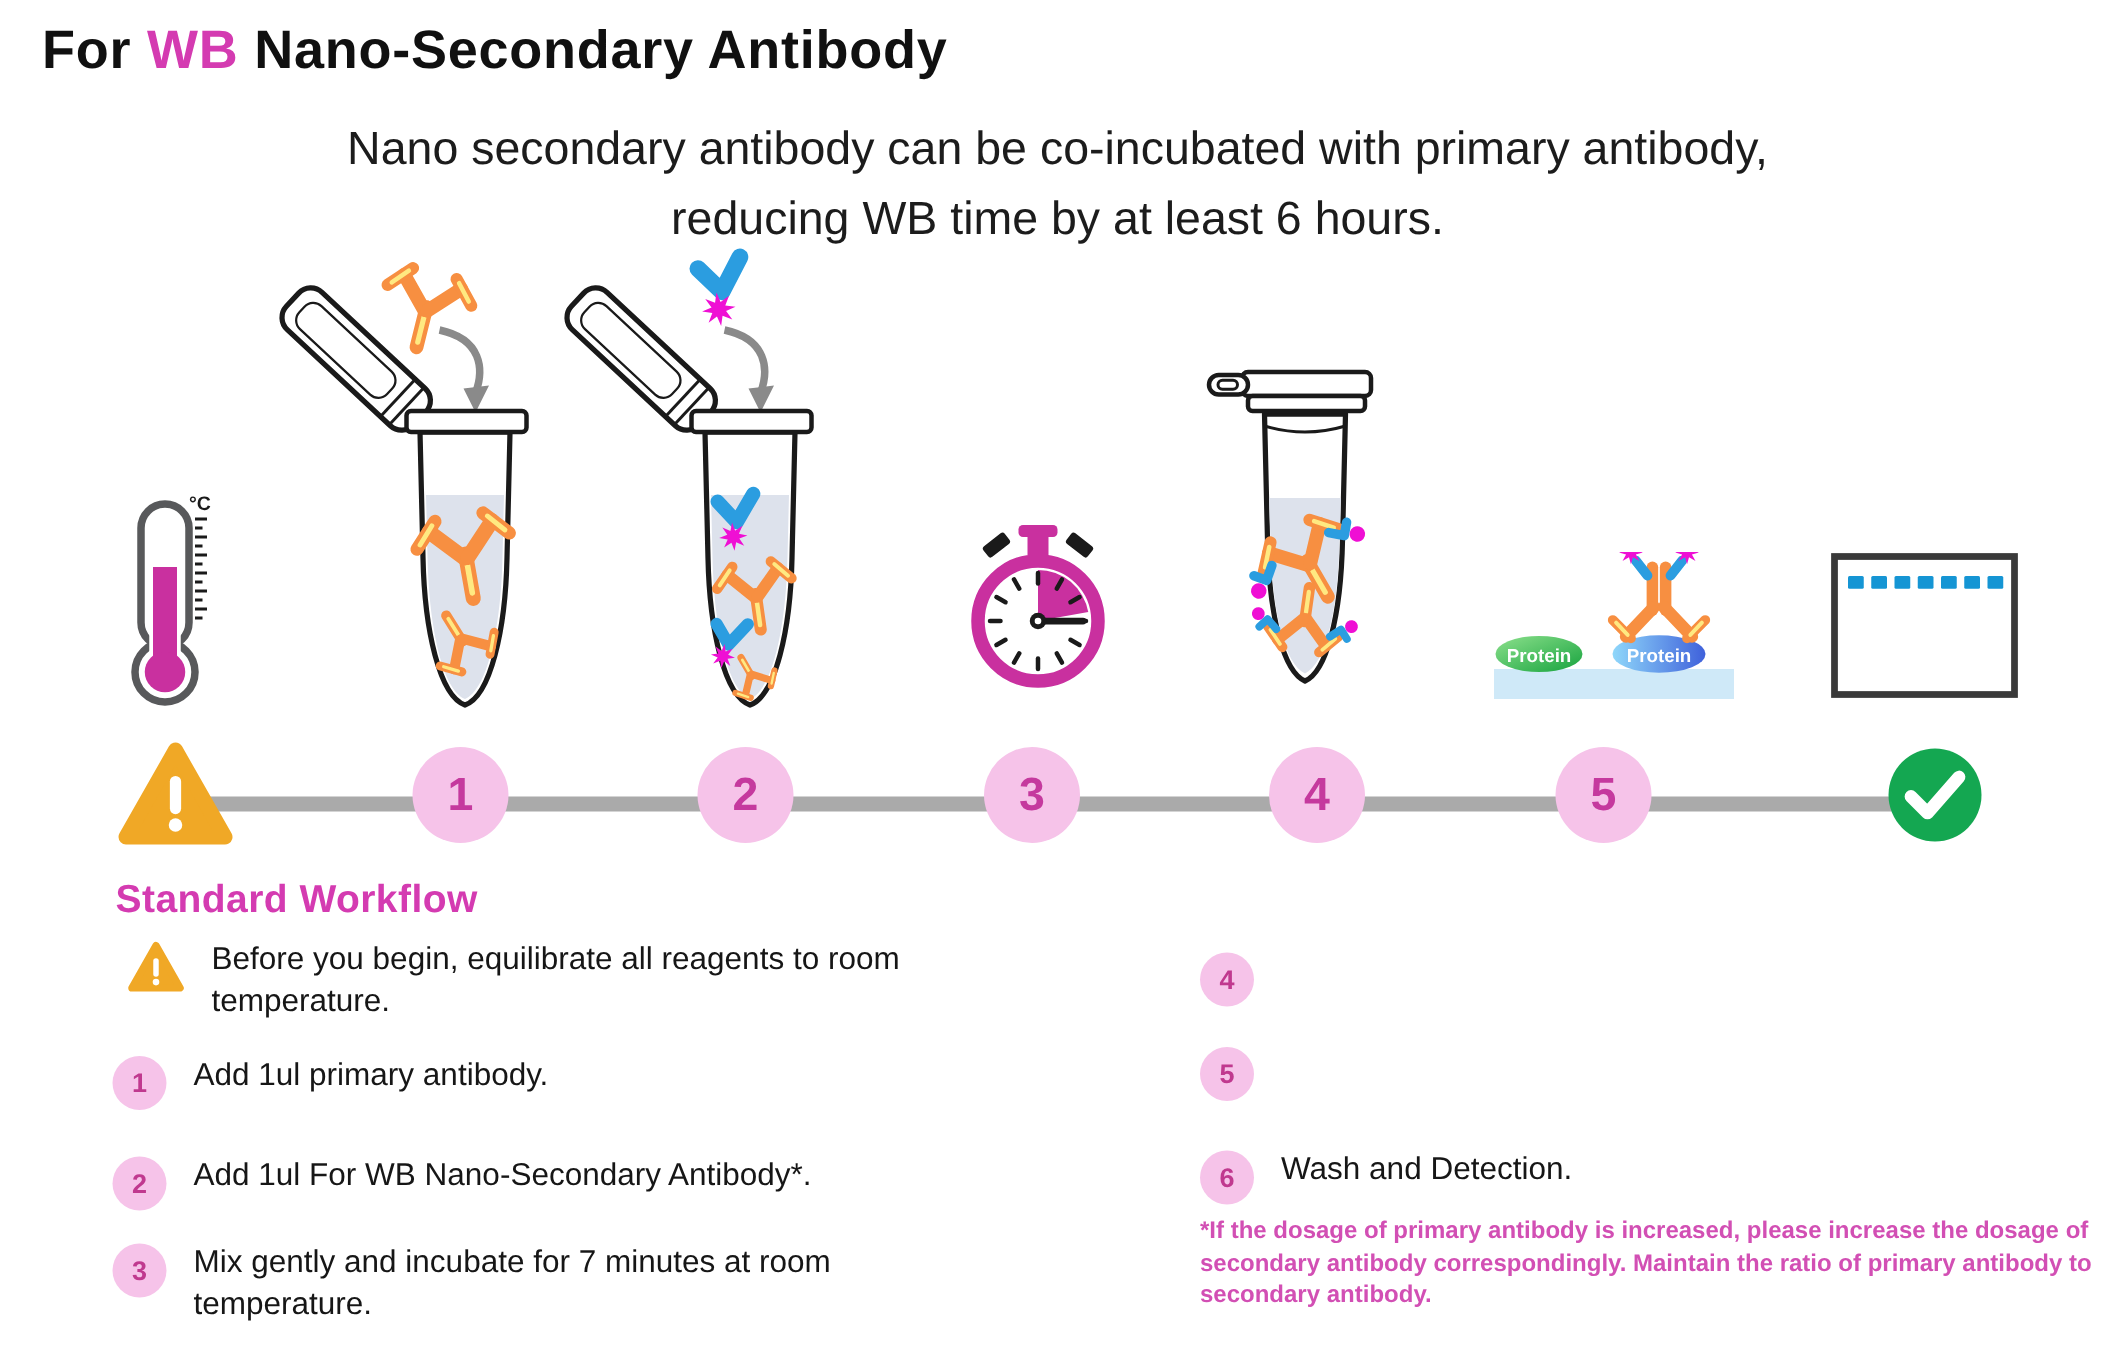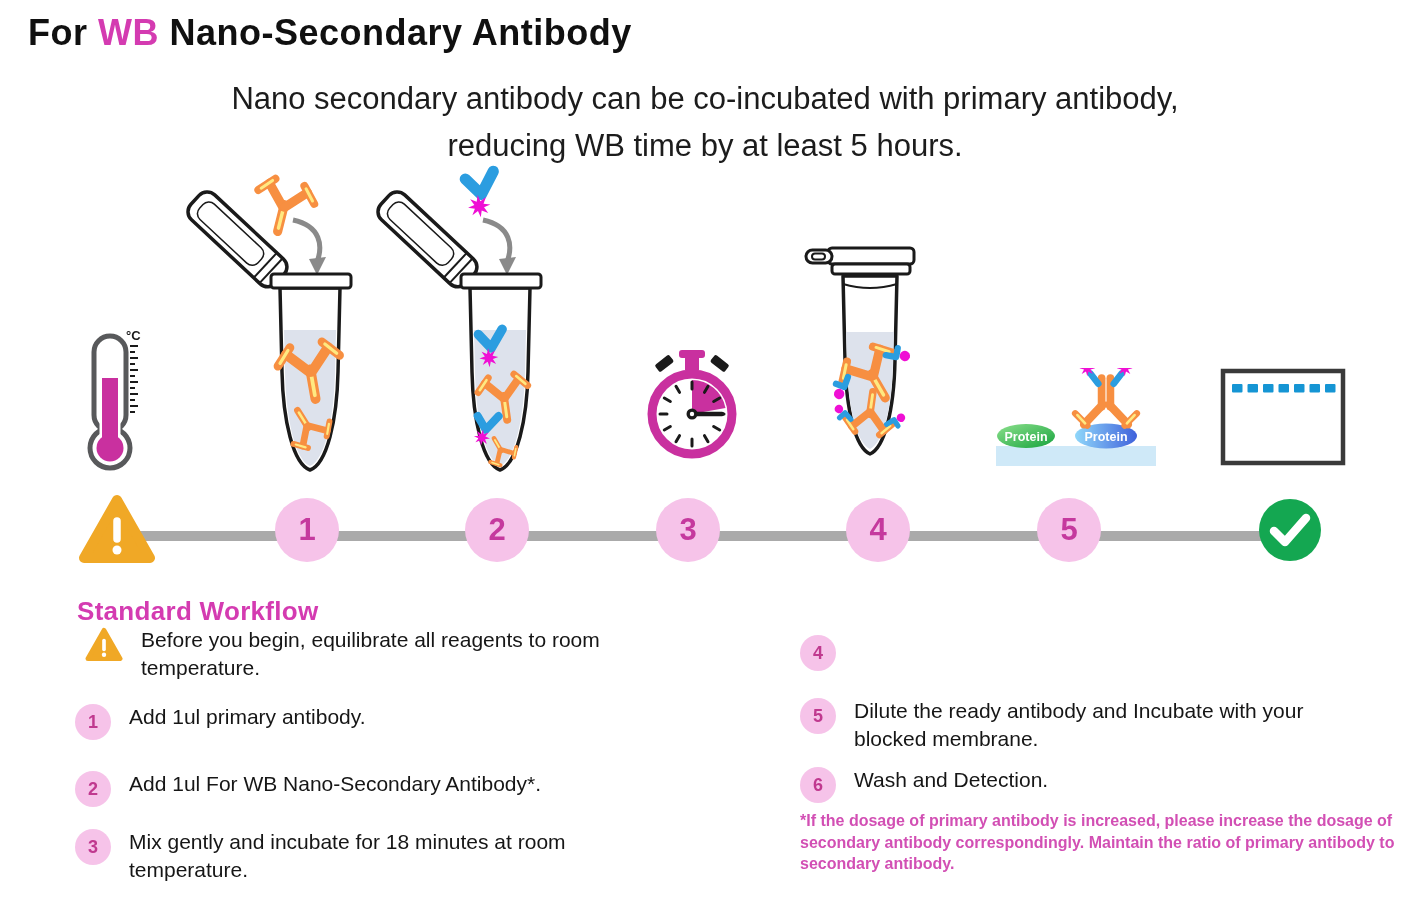--- a/index.html
+++ b/index.html
@@ -13,21 +13,21 @@
             font-size:31px;font-weight:500;color:#1c1c1c;line-height:1.5;}
   
   .abs{position:absolute;}
   
   .tl-bar{position:absolute;left:130px;top:531px;width:1168px;height:10px;
           background:#aaaaaa;border-radius:6px;}
   .tl-circle{position:absolute;top:498px;width:64px;height:64px;border-radius:50%;
              background:#f6c3e9;color:#c5399e;font-size:31px;font-weight:800;
              display:flex;align-items:center;justify-content:center;}
   
-  .wf-heading{position:absolute;left:77px;top:596px;font-size:26px;font-weight:800;
+  .wf-heading{position:absolute;left:77px;top:584px;font-size:26px;font-weight:800;
               color:#d43bb1;letter-spacing:.3px;}
   .row{position:absolute;display:flex;align-items:flex-start;gap:18px;}
   .mini-circle{flex:none;width:36px;height:36px;border-radius:50%;background:#f6c3e9;
                color:#c0398f;font-weight:800;font-size:18px;display:flex;
                align-items:center;justify-content:center;margin-top:1px;}
   .mini-warn{flex:none;width:38px;height:36px;margin-top:1px;}
   .step-text{font-size:21px;font-weight:500;color:#161616;line-height:1.34;}
   .w480{width:480px;} .w500{width:500px;} .w465{width:465px;}
   .footnote{position:absolute;left:800px;top:810px;width:600px;font-size:16px;
             font-weight:600;color:#d24fb4;line-height:1.35;}
@@ -96,21 +96,21 @@
         <stop offset="1" stop-color="#3f61db"></stop>
     </linearGradient>
   </defs>
 </svg>
 
 <div class="canvas">
 
   <div class="title"><span>For </span><span class="hl">WB</span><span> Nano-Secondary Antibody</span></div>
   <div class="subtitle">
     <div>Nano secondary antibody can be co-incubated with primary antibody,</div>
-    <div>reducing WB time by at least 5 hours.</div>
+    <div>reducing WB time by at least 6 hours.</div>
   </div>
 
   <svg class="abs" style="left:84px;top:326px" width="72" height="148" viewBox="0 0 72 148">
     <rect x="10" y="10" width="32" height="95" rx="16" fill="#ffffff" stroke="#58595b" stroke-width="5"></rect>
     <circle cx="26" cy="122" r="20" fill="#ffffff" stroke="#58595b" stroke-width="5"></circle>
     <rect x="15.5" y="88" width="21" height="26" fill="#ffffff"></rect>
     <rect x="18" y="52" width="16" height="48" fill="#c9309f"></rect>
     <rect x="18" y="95" width="16" height="20" fill="#c9309f"></rect>
     <circle cx="26" cy="122" r="13.5" fill="#c9309f"></circle>
     <path d="M46,20 h8 M46,26 h5 M46,32 h8 M46,38 h5 M46,44 h8 M46,50 h5 M46,56 h8 M46,62 h5 M46,68 h8 M46,74 h5 M46,80 h8 M46,86 h5" stroke="#1a1a1a" stroke-width="2" fill="none"></path>
@@ -253,30 +253,29 @@
     <div class="step-text w500">Add 1ul primary antibody.</div>
   </div>
 
   <div class="row" style="left:75px;top:770px">
     <div class="mini-circle">2</div>
     <div class="step-text w500">Add 1ul For WB Nano-Secondary Antibody*.</div>
   </div>
 
   <div class="row" style="left:75px;top:828px">
     <div class="mini-circle">3</div>
-    <div class="step-text w500">Mix gently and incubate for 18 minutes at room temperature.</div>
+    <div class="step-text w500">Mix gently and incubate for 7 minutes at room temperature.</div>
   </div>
 
   <div class="row" style="left:800px;top:634px">
     <div class="mini-circle">4</div>
   </div>
 
   <div class="row" style="left:800px;top:697px">
     <div class="mini-circle">5</div>
-    <div class="step-text w465">Dilute the ready antibody and Incubate with your blocked membrane.</div>
   </div>
 
   <div class="row" style="left:800px;top:766px">
     <div class="mini-circle">6</div>
     <div class="step-text w500">Wash and Detection.</div>
   </div>
 
   <div class="footnote">*If the dosage of primary antibody is increased, please increase the dosage of secondary antibody correspondingly. Maintain the ratio of primary antibody to secondary antibody.</div>
 
 </div>

